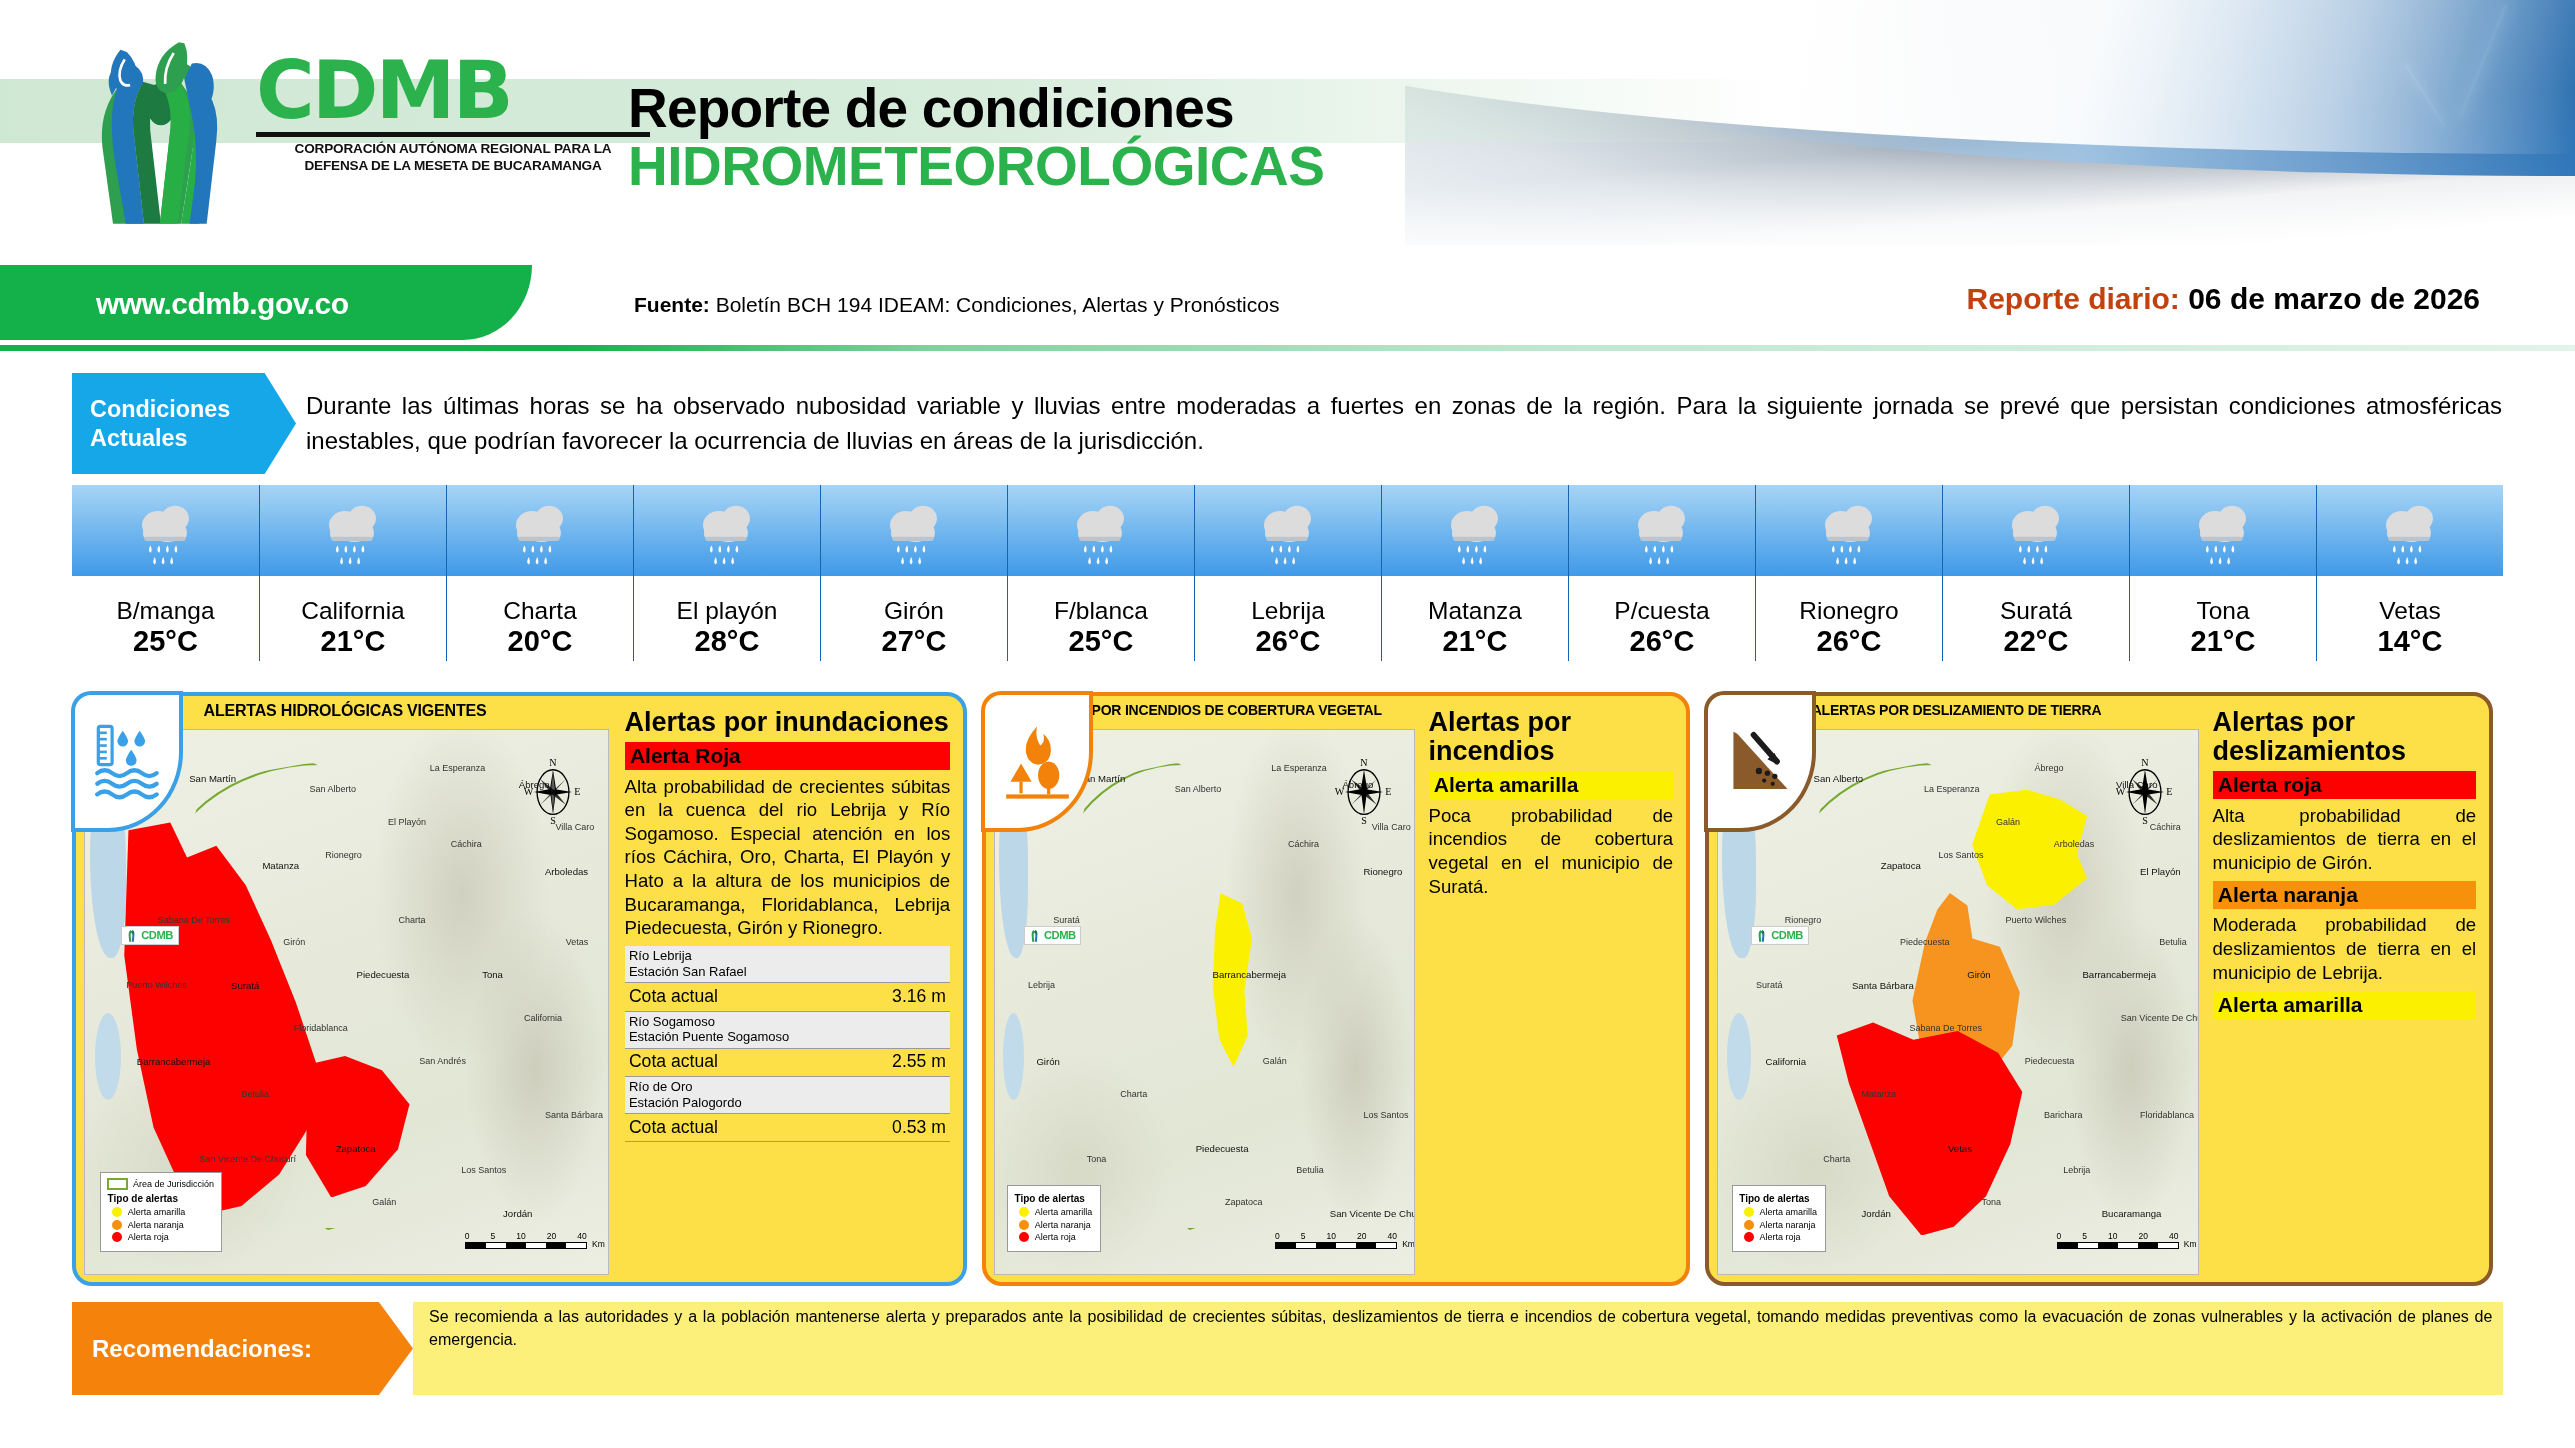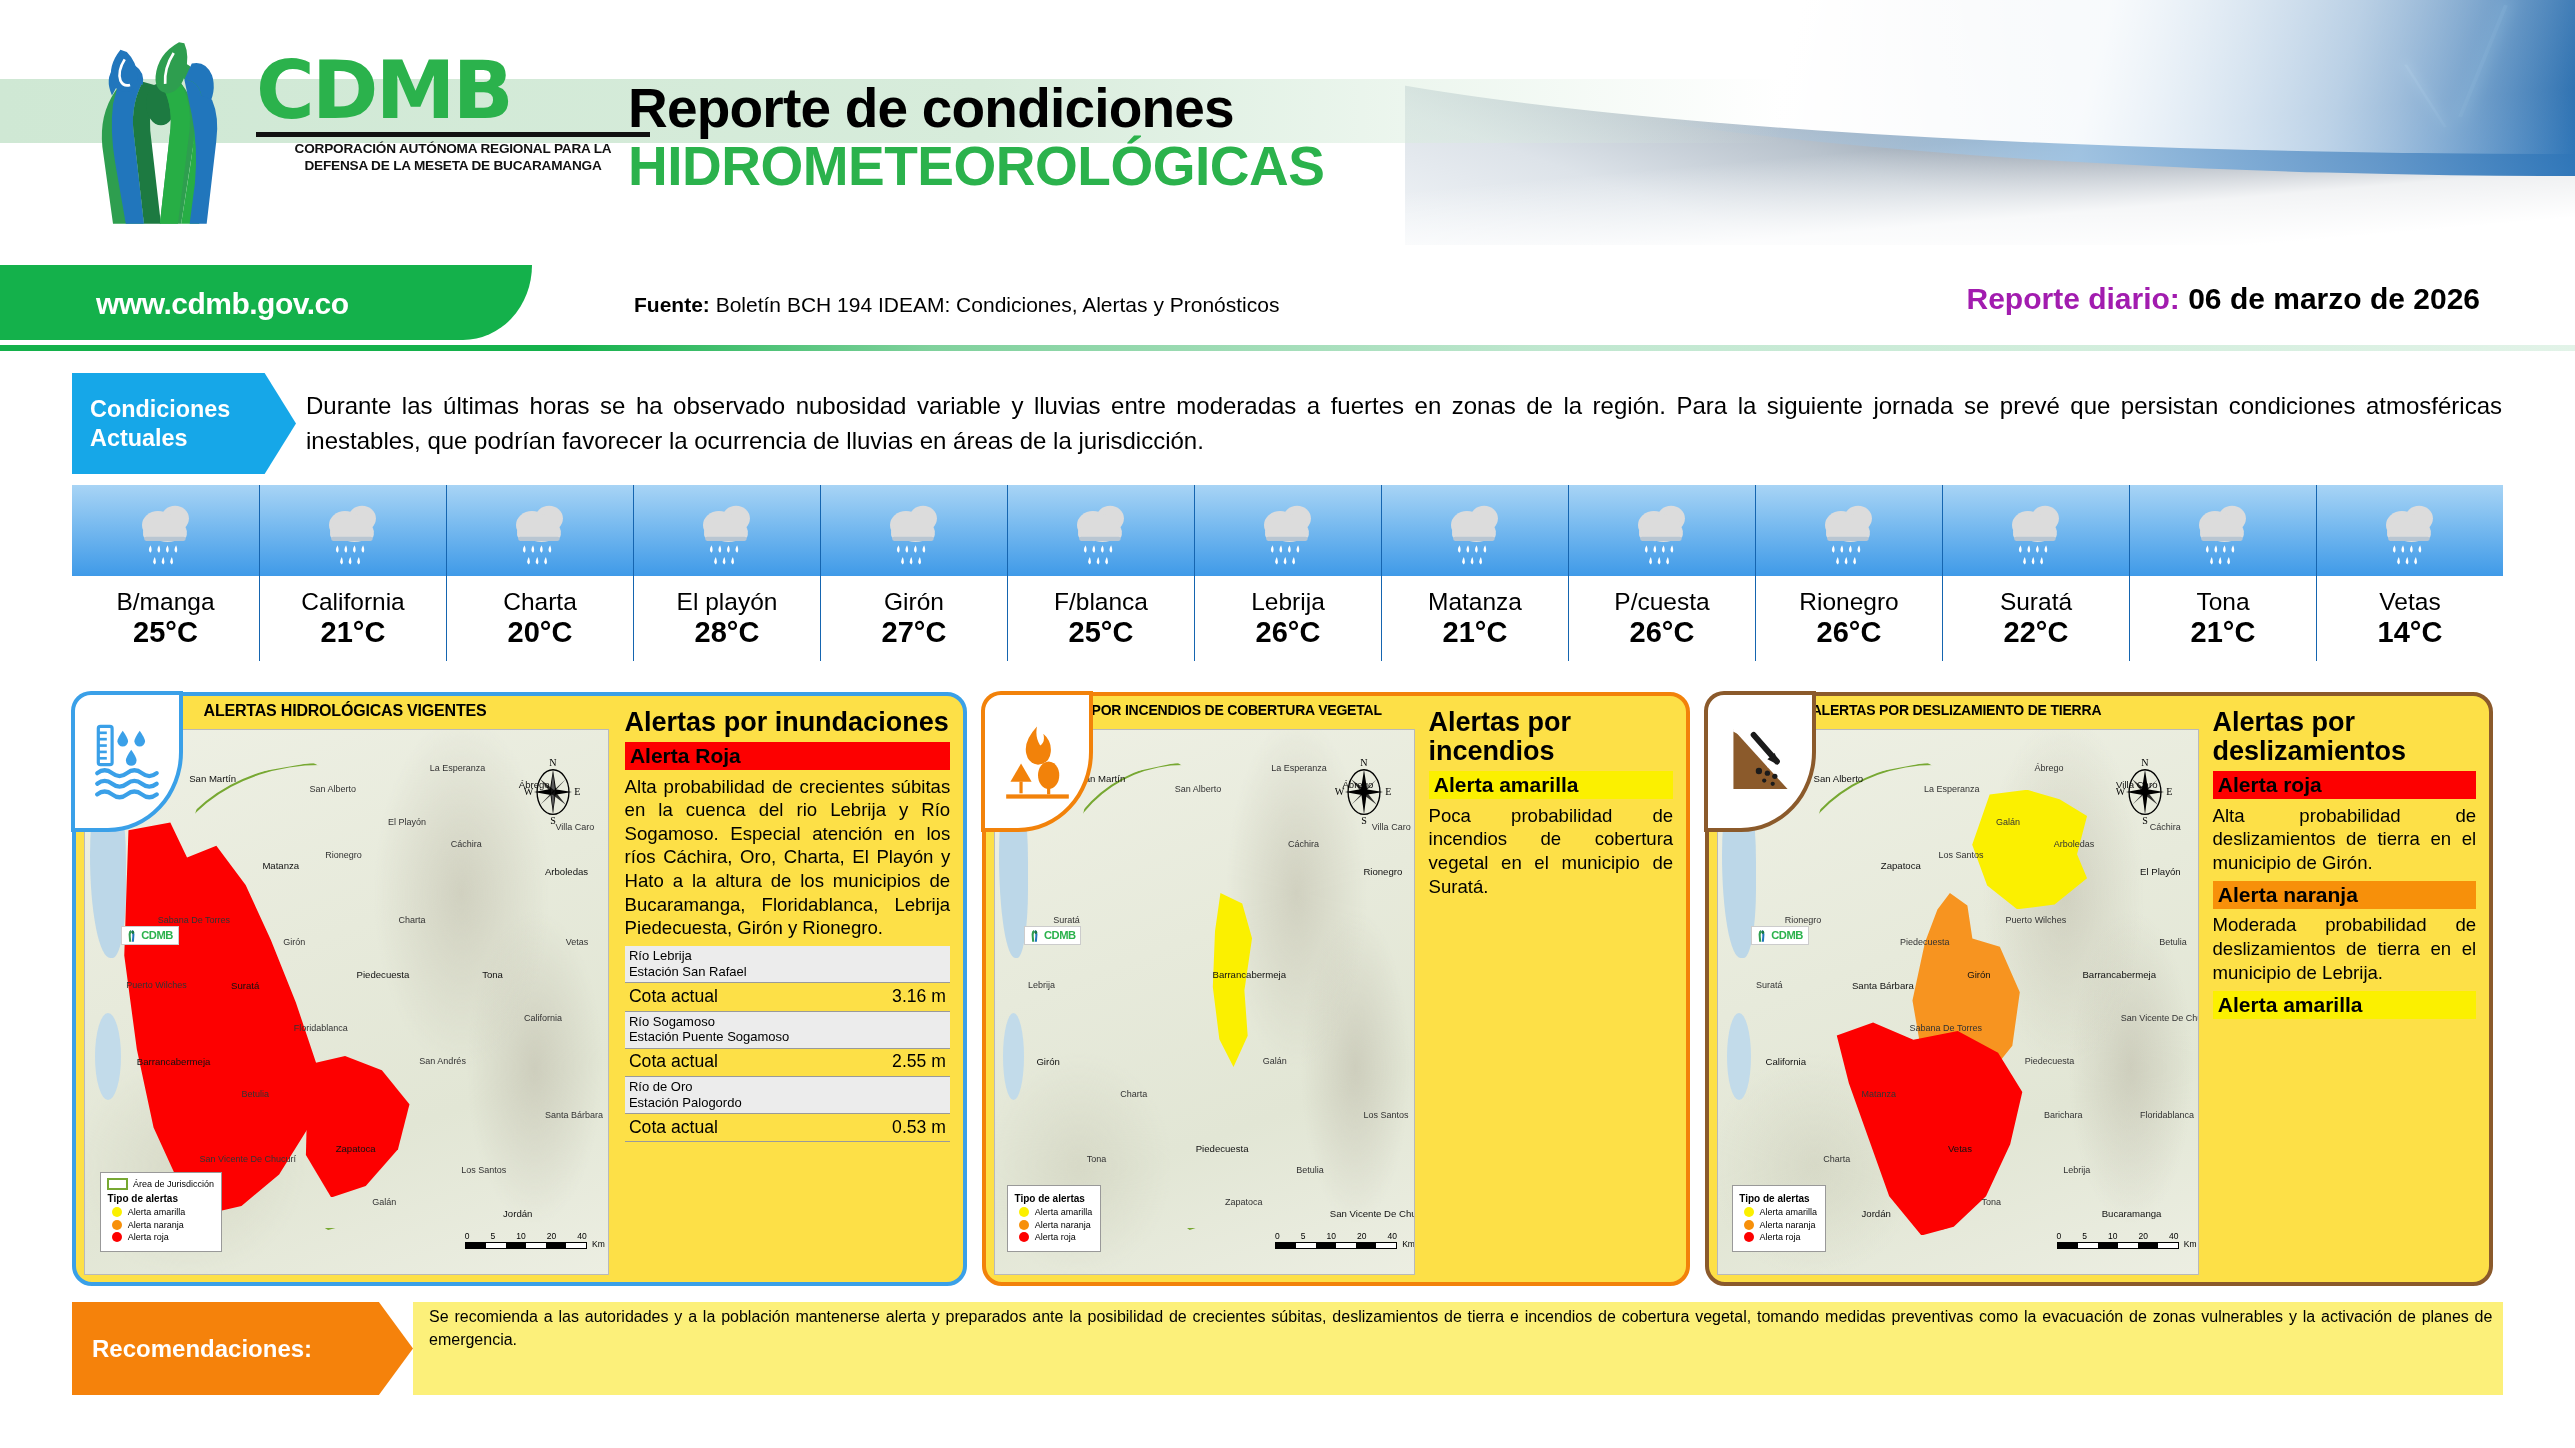--- a/index.html
+++ b/index.html
@@ -81,21 +81,21 @@
   }
   .srcbar-label {
     position: absolute; left: 96px; top: 22.4px;
     color: #fff; font-size: 30px; font-weight: bold; letter-spacing: -0.5px;
   }
   .srcbar-fuente {
     position: absolute; left: 634px; top: 28px; font-size: 21px; color: #000;
   }
   .srcbar-fuente b { font-weight: bold; }
   .srcbar-date { position: absolute; right: 96px; top: 17px; font-size: 30px; white-space: nowrap; }
-  .srcbar-date .lab { color: #a21caf; font-weight: bold; }
+  .srcbar-date .lab { color: #c2410c; font-weight: bold; }
   .srcbar-date .val { color: #000; font-weight: bold; }
   .srcbar-rule {
     position: absolute; left: 0; bottom: 0; width: 2576px; height: 5.9px;
     background: linear-gradient(90deg, #14b14b 0%, #14b14b 22%, #7fd19c 36%, #bfe7cf 60%, #e2f3e8 100%);
   }
 
   
   .cond { position: absolute; left: 72px; top: 373px; width: 2431px; height: 101px; }
   .cond-tag {
     position: absolute; left: 0; top: 0; width: 224px; height: 101px;
@@ -117,21 +117,21 @@
   }
   .tcell { flex: 1 1 0; position: relative; }
   .tcell-sky {
     height: 91px;
     background: linear-gradient(180deg, #a8d4f5 0%, #7dbdf0 40%, #3f9ae8 100%);
     border-left: 1.6px solid #1565b0; position: relative;
   }
   .tcell:first-child .tcell-sky { border-left: none; }
   .tcell-icon { position: absolute; left: 50%; top: 8.5px; transform: translateX(-50%); }
   .tcell-body {
-    height: 85px; text-align: center; padding-top: 12px;
+    height: 85px; text-align: center; padding-top: 21px;
     border-left: 1.6px solid #1565b0; background: #fff;
   }
   .tcell:first-child .tcell-body { border-left: none; }
   .tcell-name { font-size: 24.5px; color: #000; line-height: 1.12; }
   .tcell-temp { font-size: 29px; font-weight: bold; color: #000; line-height: 1.2; }
 
   
   .panels {
     position: absolute; left: 72px; top: 692px; width: 2431px; height: 594px;
     display: flex; gap: 15px;

